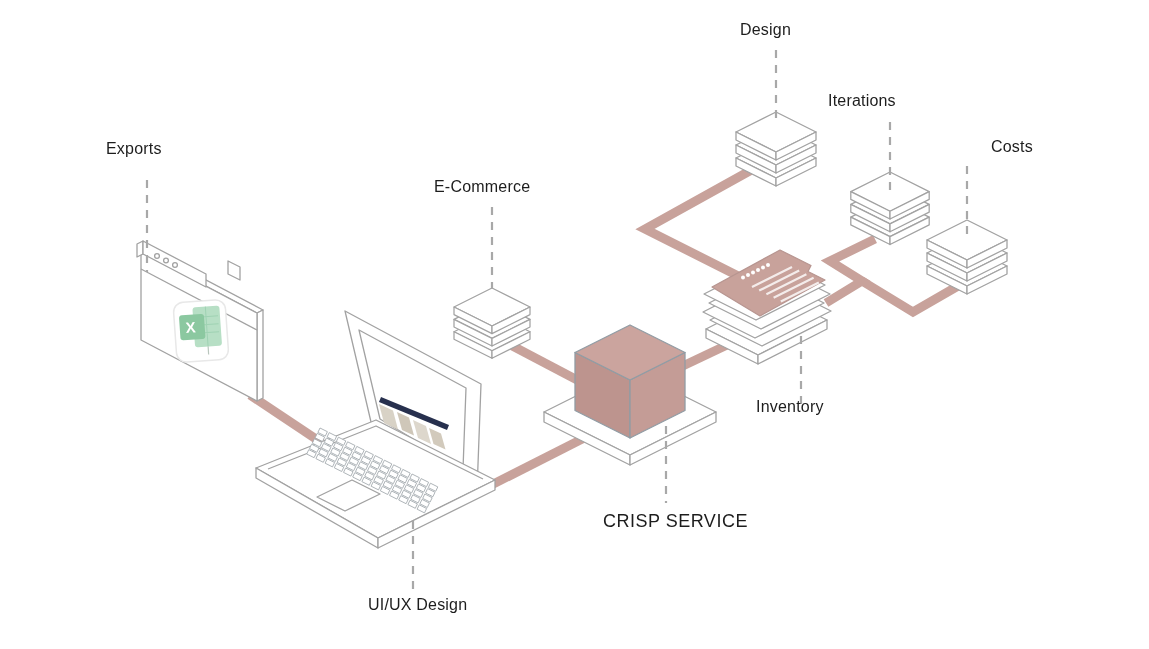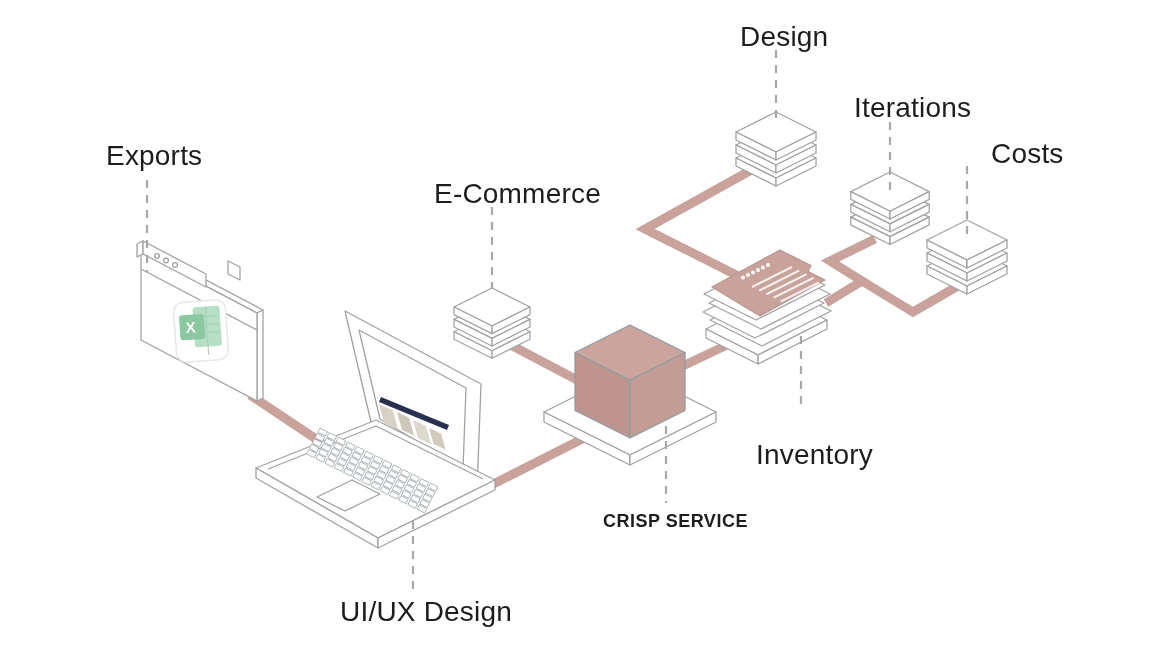--- a/index.html
+++ b/index.html
@@ -7,26 +7,26 @@
     position:relative;
     width:1149px;height:649px;
     background:#ffffff;
     overflow:hidden;
     font-family:"Liberation Sans",sans-serif;
   }
   .stage svg{position:absolute;left:0;top:0;}
   .lbl{
     position:absolute;
     font-family:"Liberation Sans",sans-serif;
-    font-size:28px;
+    font-size:16px;
     color:#1d1d1d;
     letter-spacing:.2px;
     white-space:nowrap;
   }
-  .lbl.small{font-size:18px;letter-spacing:.5px;font-weight:bold;}
+  .lbl.small{font-size:18px;letter-spacing:.5px;}
   
   .ln{fill:#ffffff;stroke:#a2a2a2;stroke-width:1.3;stroke-linejoin:round;}
   .ln-open{fill:none;stroke:#a2a2a2;stroke-width:1.3;stroke-linejoin:round;}
   .pink{fill:none;stroke:#c8a29b;stroke-width:9;stroke-linejoin:miter;}
   .dash{stroke:#a8a8a8;stroke-width:2.2;stroke-dasharray:8 7;}
   #kb path{fill:#ffffff;stroke:#a5abb0;stroke-width:.9;}
 </style>
 </head>
 <body>
 
@@ -224,19 +224,19 @@
     <line class="dash" x1="967" y1="166" x2="967" y2="235"></line>
     <line class="dash" x1="801" y1="336" x2="801" y2="408"></line>
     <line class="dash" x1="666" y1="426" x2="666" y2="503"></line>
     <line class="dash" x1="413" y1="521" x2="413" y2="593"></line>
   </g>
 </svg>
 
 <div class="lbl" style="left:106px;top:140px">Exports</div>
 <div class="lbl" style="left:434px;top:178px">E-Commerce</div>
 <div class="lbl" style="left:740px;top:21px">Design</div>
-<div class="lbl" style="left:854px;top:92px">Iterations</div>
+<div class="lbl" style="left:828px;top:92px">Iterations</div>
 <div class="lbl" style="left:991px;top:138px">Costs</div>
-<div class="lbl" style="left:756px;top:439px">Inventory</div>
+<div class="lbl" style="left:756px;top:398px">Inventory</div>
 <div class="lbl small" style="left:603px;top:511px">CRISP SERVICE</div>
-<div class="lbl" style="left:340px;top:596px">UI/UX Design</div>
+<div class="lbl" style="left:368px;top:596px">UI/UX Design</div>
 
 </div>
 
 </body></html>

